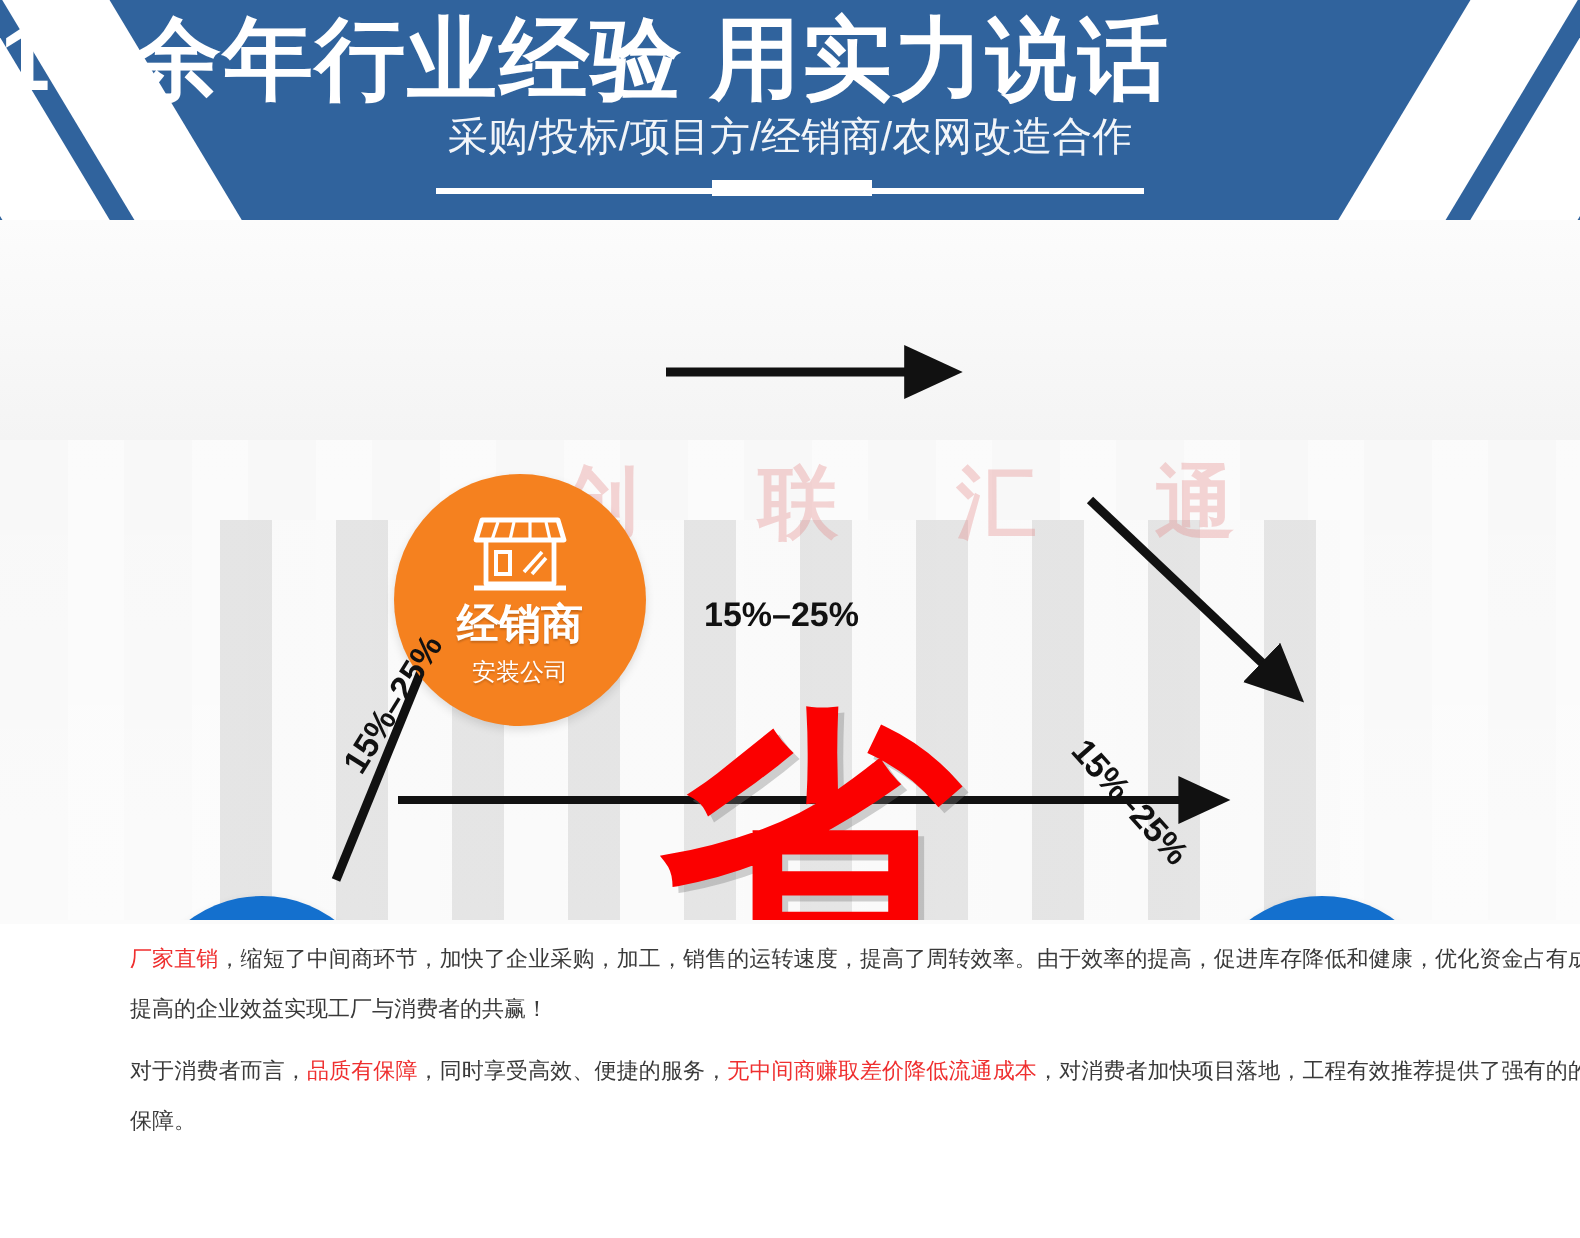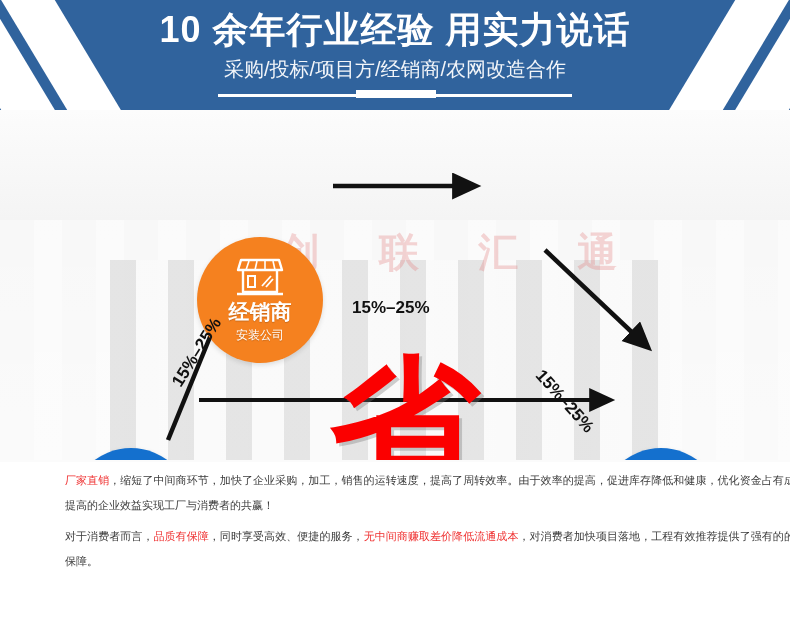--- a/index.html
+++ b/index.html
@@ -32,23 +32,22 @@
   }
   .stripe.l1{ left:-22px;  transform:rotate(-31deg); transform-origin:center; }
   .stripe.l2{ left:44px;   transform:rotate(-31deg); transform-origin:center; }
   .stripe.r1{ left:700px;  transform:rotate(31deg);  transform-origin:center; }
   .stripe.r2{ left:766px;  transform:rotate(31deg);  transform-origin:center; }
 
   #banner-title{
     position:absolute;
     left:0; top:8px;
     width:790px;
-    text-align:center;
     color:#ffffff;
-    font-size:36px;
+    font-size:45px;
     font-weight:bold;
     letter-spacing:1px;
     line-height:44px;
     white-space:nowrap;
   }
   #banner-sub{
     position:absolute;
     left:0; top:54px;
     width:790px;
     text-align:center;

